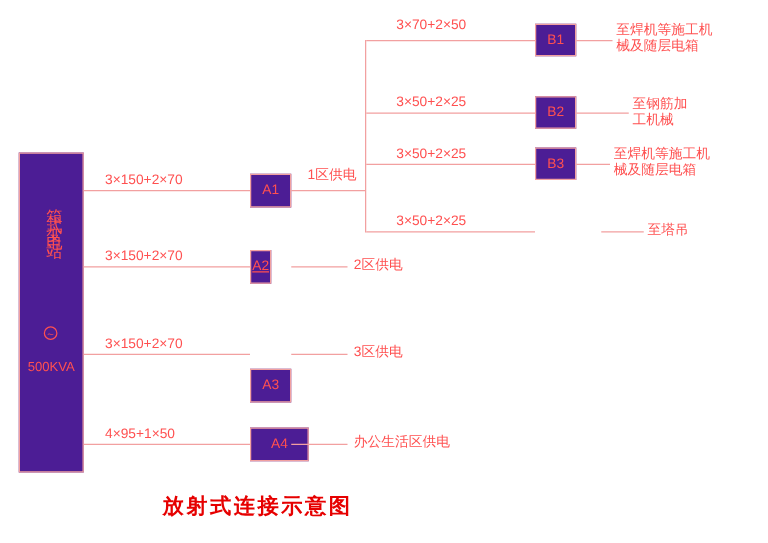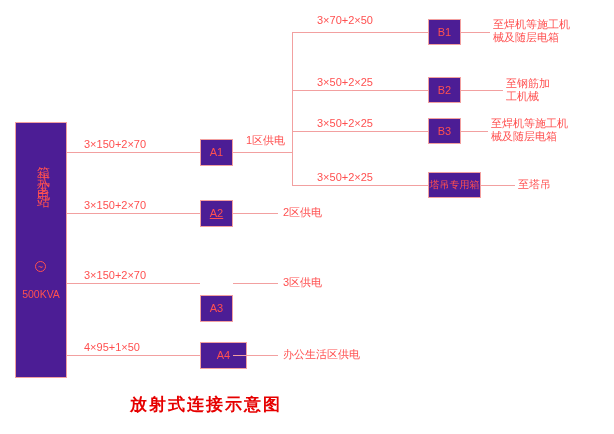--- a/index.html
+++ b/index.html
@@ -78,21 +78,21 @@
   <div class="rating" style="left:15px;top:288px;width:52px;">500KVA</div>
 
   <div class="hline" style="left:67px;top:152px;width:133px;"></div>
   <div class="lbl" style="left:84px;top:138px;">3×150+2×70</div>
   <div class="nbox" style="left:200px;top:139px;width:33px;height:27px;">A1</div>
   <div class="hline" style="left:233px;top:152px;width:59px;"></div>
   <div class="lbl" style="left:246px;top:134px;">1区供电</div>
 
   <div class="hline" style="left:67px;top:213px;width:133px;"></div>
   <div class="lbl" style="left:84px;top:199px;">3×150+2×70</div>
-  <div class="nbox" style="left:200px;top:200px;width:33px;height:27px;text-decoration:underline;">A2</div>
+  <div class="nbox" style="left:200px;top:200px;width:17px;height:27px;text-decoration:underline;">A2</div>
   <div class="hline" style="left:233px;top:213px;width:45px;"></div>
   <div class="lbl" style="left:283px;top:206px;">2区供电</div>
 
   <div class="hline" style="left:67px;top:283px;width:133px;"></div>
   <div class="lbl" style="left:84px;top:269px;">3×150+2×70</div>
   <div class="nbox" style="left:200px;top:270px;width:33px;height:27px;margin-top:25px;">A3</div>
   <div class="hline" style="left:233px;top:283px;width:45px;"></div>
   <div class="lbl" style="left:283px;top:276px;">3区供电</div>
 
   <div class="hline" style="left:67px;top:355px;width:133px;"></div>
@@ -119,19 +119,18 @@
 
   <div class="hline" style="left:293px;top:131px;width:135px;"></div>
   <div class="lbl" style="left:317px;top:117px;">3×50+2×25</div>
   <div class="nbox" style="left:428px;top:118px;width:33px;height:26px;">B3</div>
   <div class="hline" style="left:461px;top:131px;width:27px;"></div>
   <div class="lbl dest" style="left:491px;top:117px;">至焊机等施工机
 械及随层电箱</div>
 
   <div class="hline" style="left:293px;top:185px;width:135px;"></div>
   <div class="lbl" style="left:317px;top:171px;">3×50+2×25</div>
-  <div class="nbox" style="left:428px;top:172px;width:53px;height:26px;font-size:10px;">塔吊专用箱</div>
   <div class="hline" style="left:481px;top:185px;width:34px;"></div>
   <div class="lbl dest" style="left:518px;top:178px;">至塔吊</div>
 
   <div class="title" style="left:130px;top:393px;">放射式连接示意图</div>
 
 </div>
 
 </body></html>

